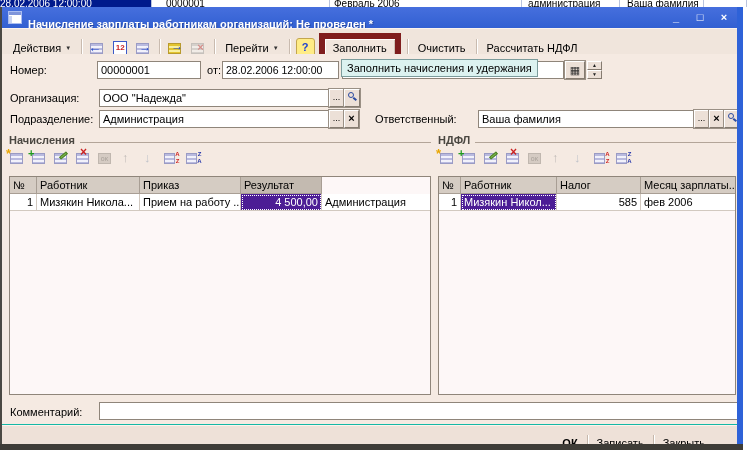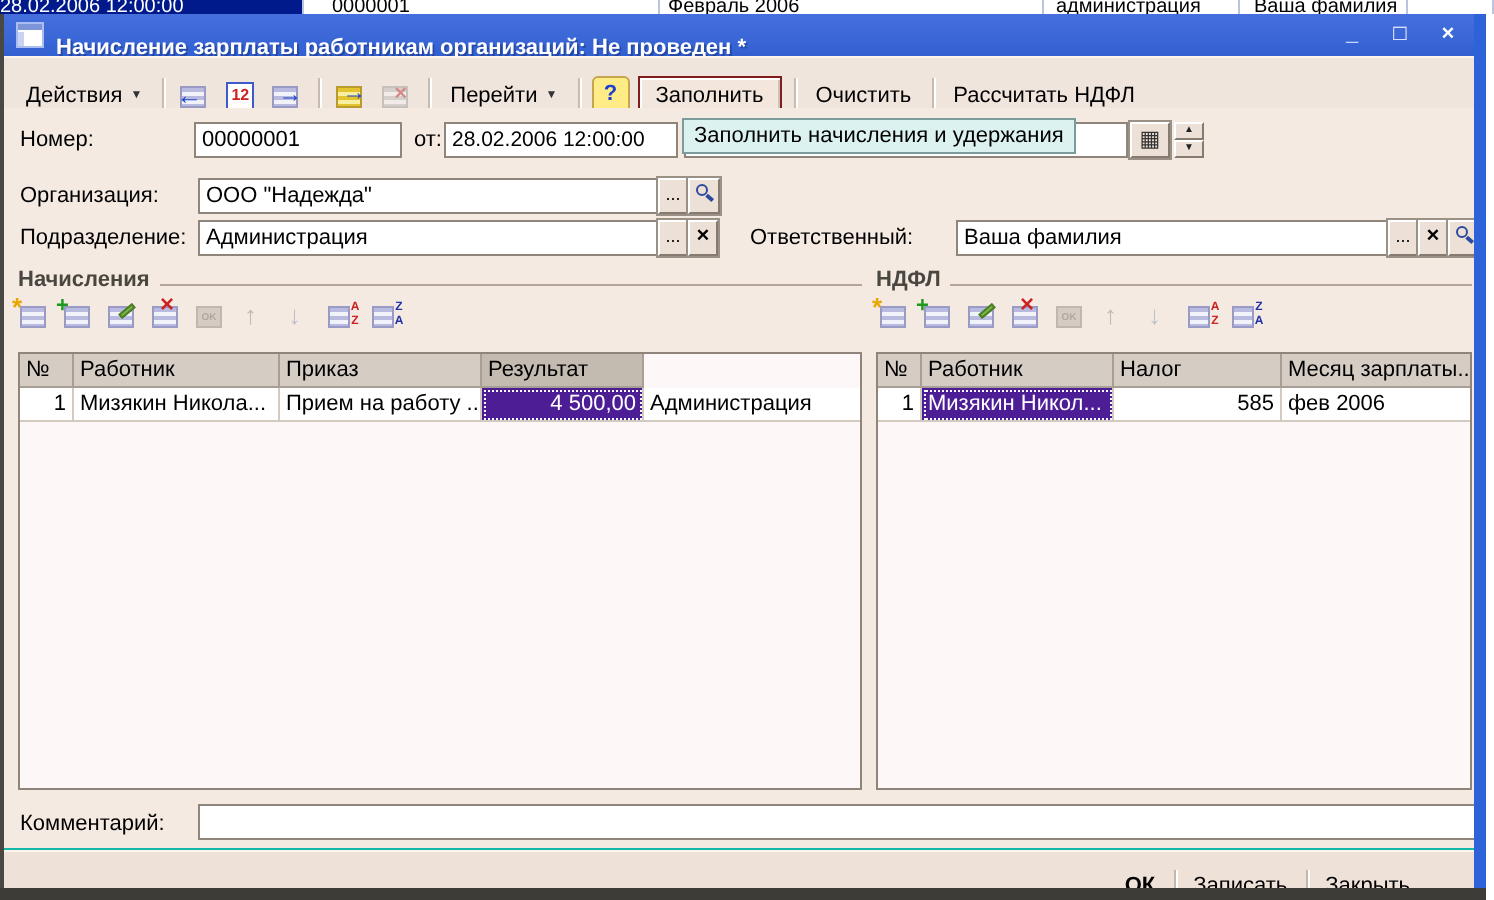--- a/index.html
+++ b/index.html
@@ -35,21 +35,21 @@
   .tbtn { display:flex; align-items:center; gap:4px; padding:3px 6px; white-space:nowrap; }
   .tbtn .dd { font-size:6px; color:#333; }
   .tsep { width:1px; height:18px; background:#c9bbaf; box-shadow:1px 0 0 #fff; margin:0 4px; }
   .ibtn { position:relative; width:21px; height:20px; margin:0 1px; }
   .bars { position:absolute; left:3px; top:5px; width:13px; height:11px;
     background:repeating-linear-gradient(180deg,#b9badf 0 2px,#f2f2fb 2px 4px);
     border:1px solid #9a9bc4; }
   .ovl { position:absolute; font-weight:bold; }
   .help { width:19px; height:19px; background:#ffec86; border:1px solid #c3a64e; border-radius:3px;
     color:#1d3fd0; font-weight:bold; text-align:center; line-height:17px; margin:0 2px; }
-  .fillbtn { border:1px solid #7f1d1d; box-shadow:inset 1px 1px 0 #fff, inset -1px -1px 0 #cfc1b5;
+  .fillbtn { border:6px solid #7f1d1d; box-shadow:inset 1px 1px 0 #fff, inset -1px -1px 0 #cfc1b5;
     padding:3px 8px; margin:0 2px; background:#f2e6dd; }
   .timebox { position:absolute; left:3px; top:3px; width:14px; height:14px; background:#fff;
     border:1px solid #3c5ac8; color:#c22; font-size:8px; font-weight:bold; text-align:center;
     line-height:12px; }
 
   
   .fbody { position:absolute; left:0; top:47px; width:740px; height:370px; background:#f5eae2; }
   .lbl { position:absolute; white-space:nowrap; }
   .fld { position:absolute; height:18px; background:#fff; border:1px solid #8f857a;
     font-size:11px; font-family:"Liberation Sans",sans-serif; padding:0 3px; color:#000; }

